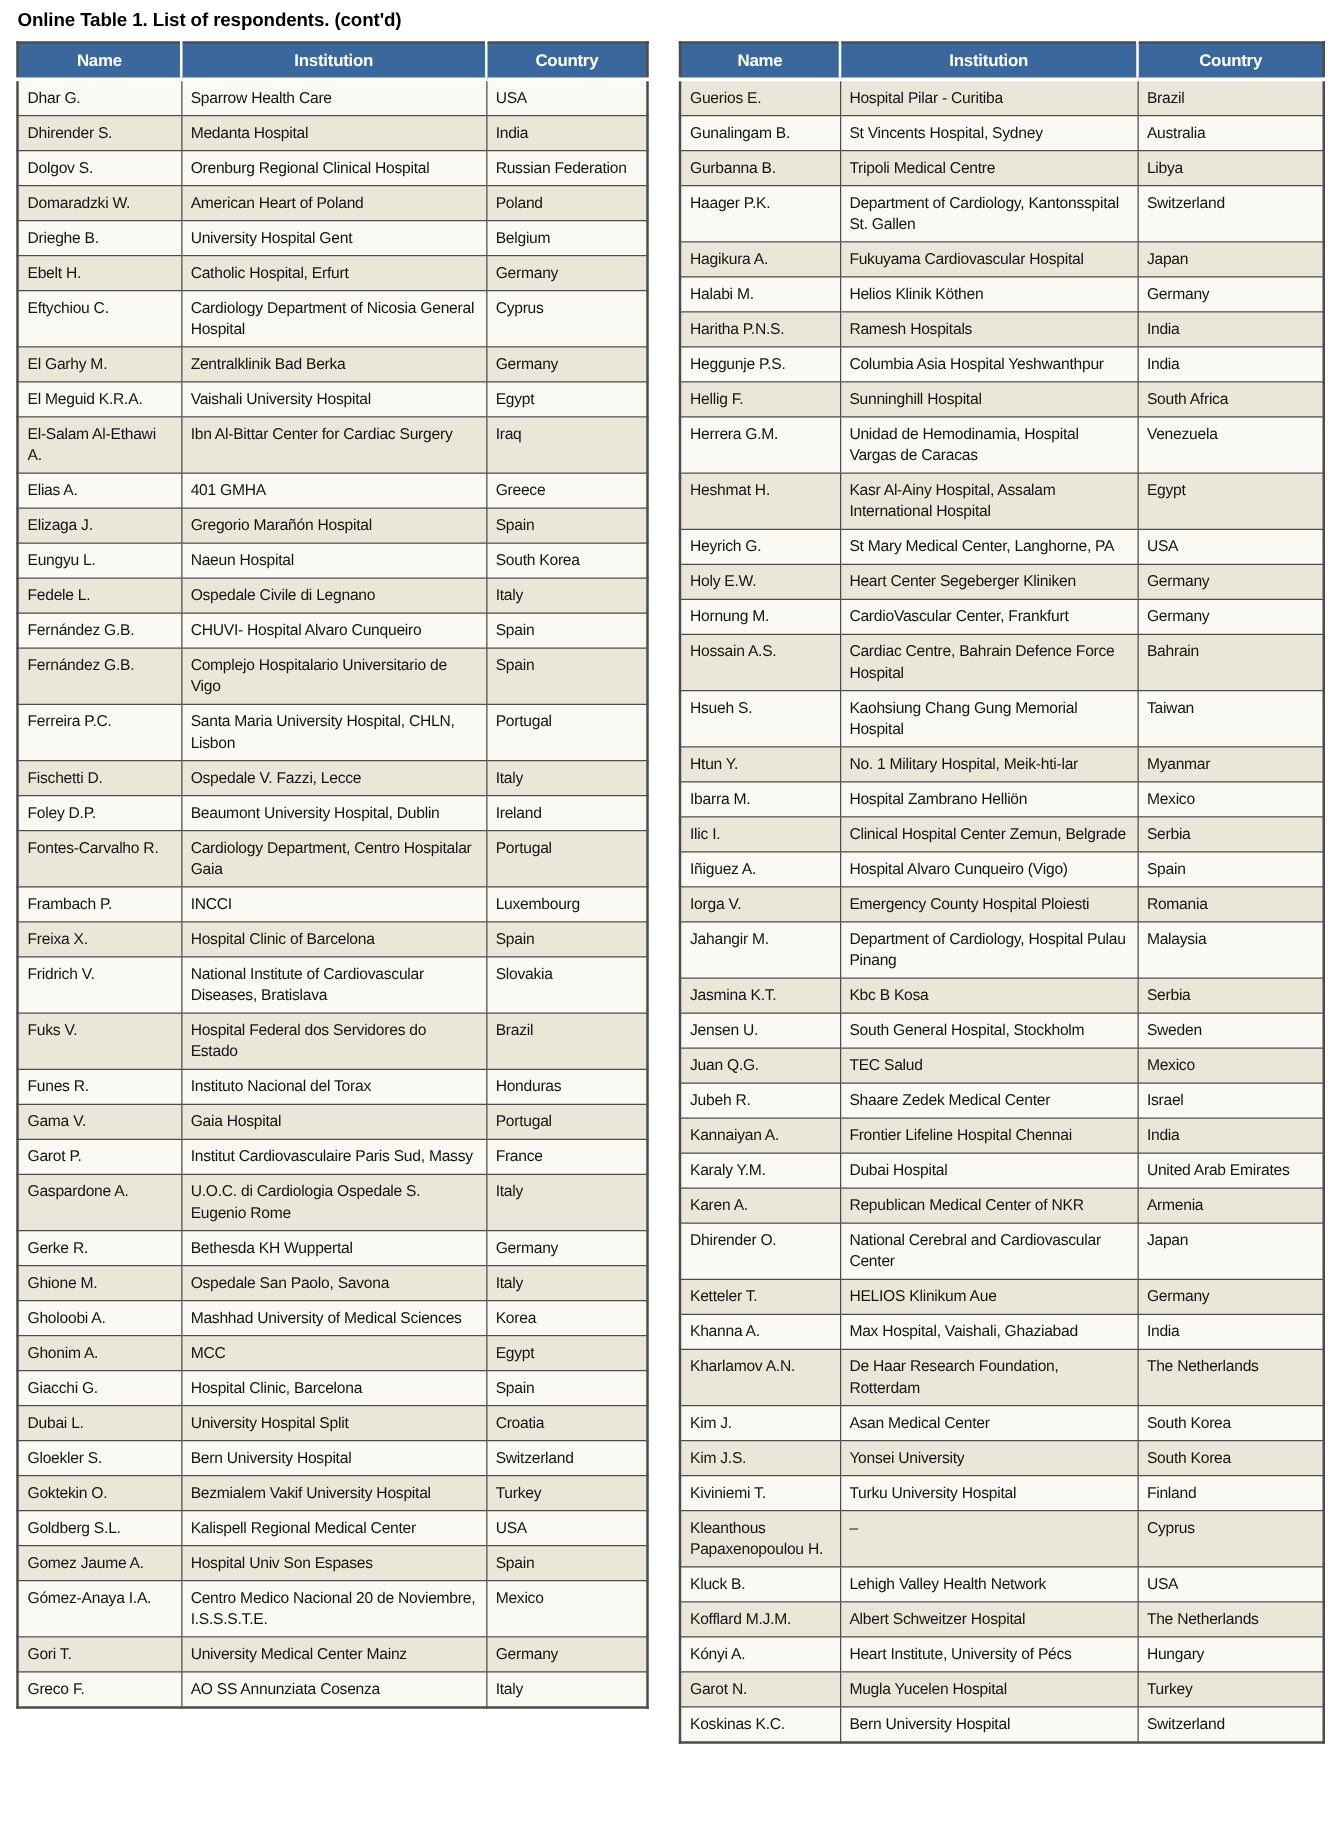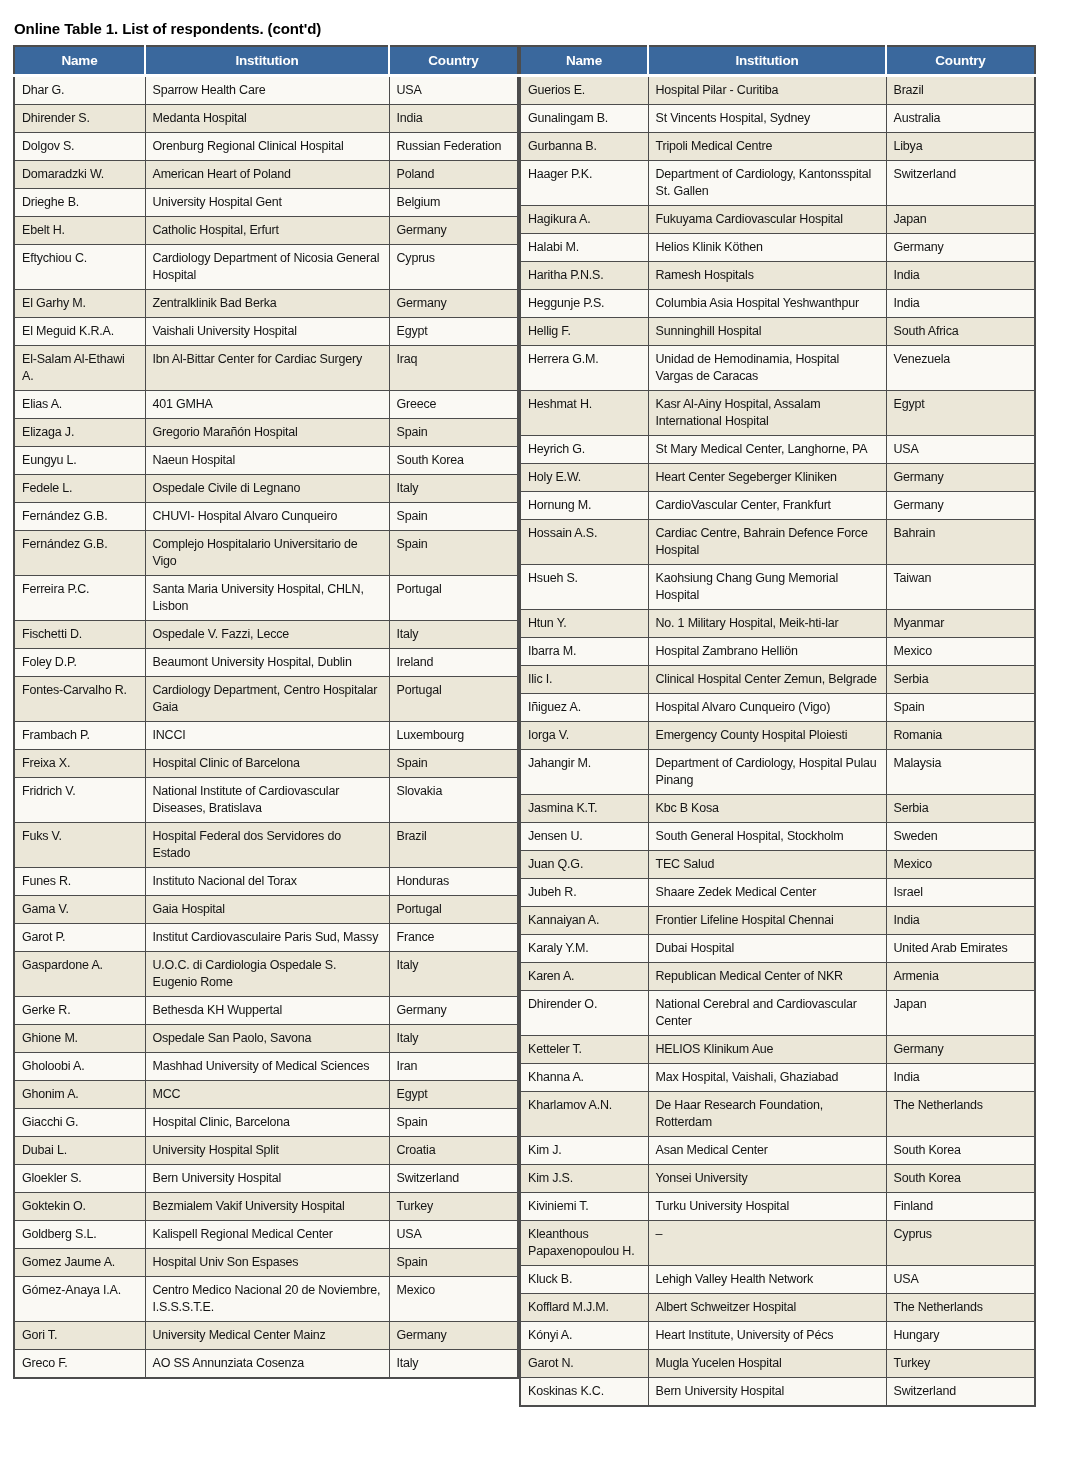--- a/index.html
+++ b/index.html
@@ -14,26 +14,27 @@
     height: 1471px;
     box-sizing: border-box;
     padding: 6px 13px 0 13px;
     background: #ffffff;
     overflow: hidden;
   }
   .title {
     font-size: 15px;
     font-weight: bold;
     letter-spacing: -0.1px;
-    margin: 14px 0 8px 1px;
+    margin: 2px 0 8px 1px;
     color: #000000;
   }
   .tables {
     display: flex;
     align-items: flex-start;
+    justify-content: space-between;
   }
   table.resp-table {
     border-collapse: collapse;
     table-layout: fixed;
     border: 2px solid #4c4c4c;
   }
   table.t-left  { width: 504px; }
   table.t-right { width: 515px; }
   table.resp-table th {
     background: #3a689d;
@@ -232,21 +233,21 @@
             <td>Germany</td>
           </tr>
           <tr>
             <td>Ghione M.</td>
             <td>Ospedale San Paolo, Savona</td>
             <td>Italy</td>
           </tr>
           <tr>
             <td>Gholoobi A.</td>
             <td>Mashhad University of Medical Sciences</td>
-            <td>Iran</td>
+            <td>Korea</td>
           </tr>
           <tr>
             <td>Ghonim A.</td>
             <td>MCC</td>
             <td>Egypt</td>
           </tr>
           <tr>
             <td>Giacchi G.</td>
             <td>Hospital Clinic, Barcelona</td>
             <td>Spain</td>

